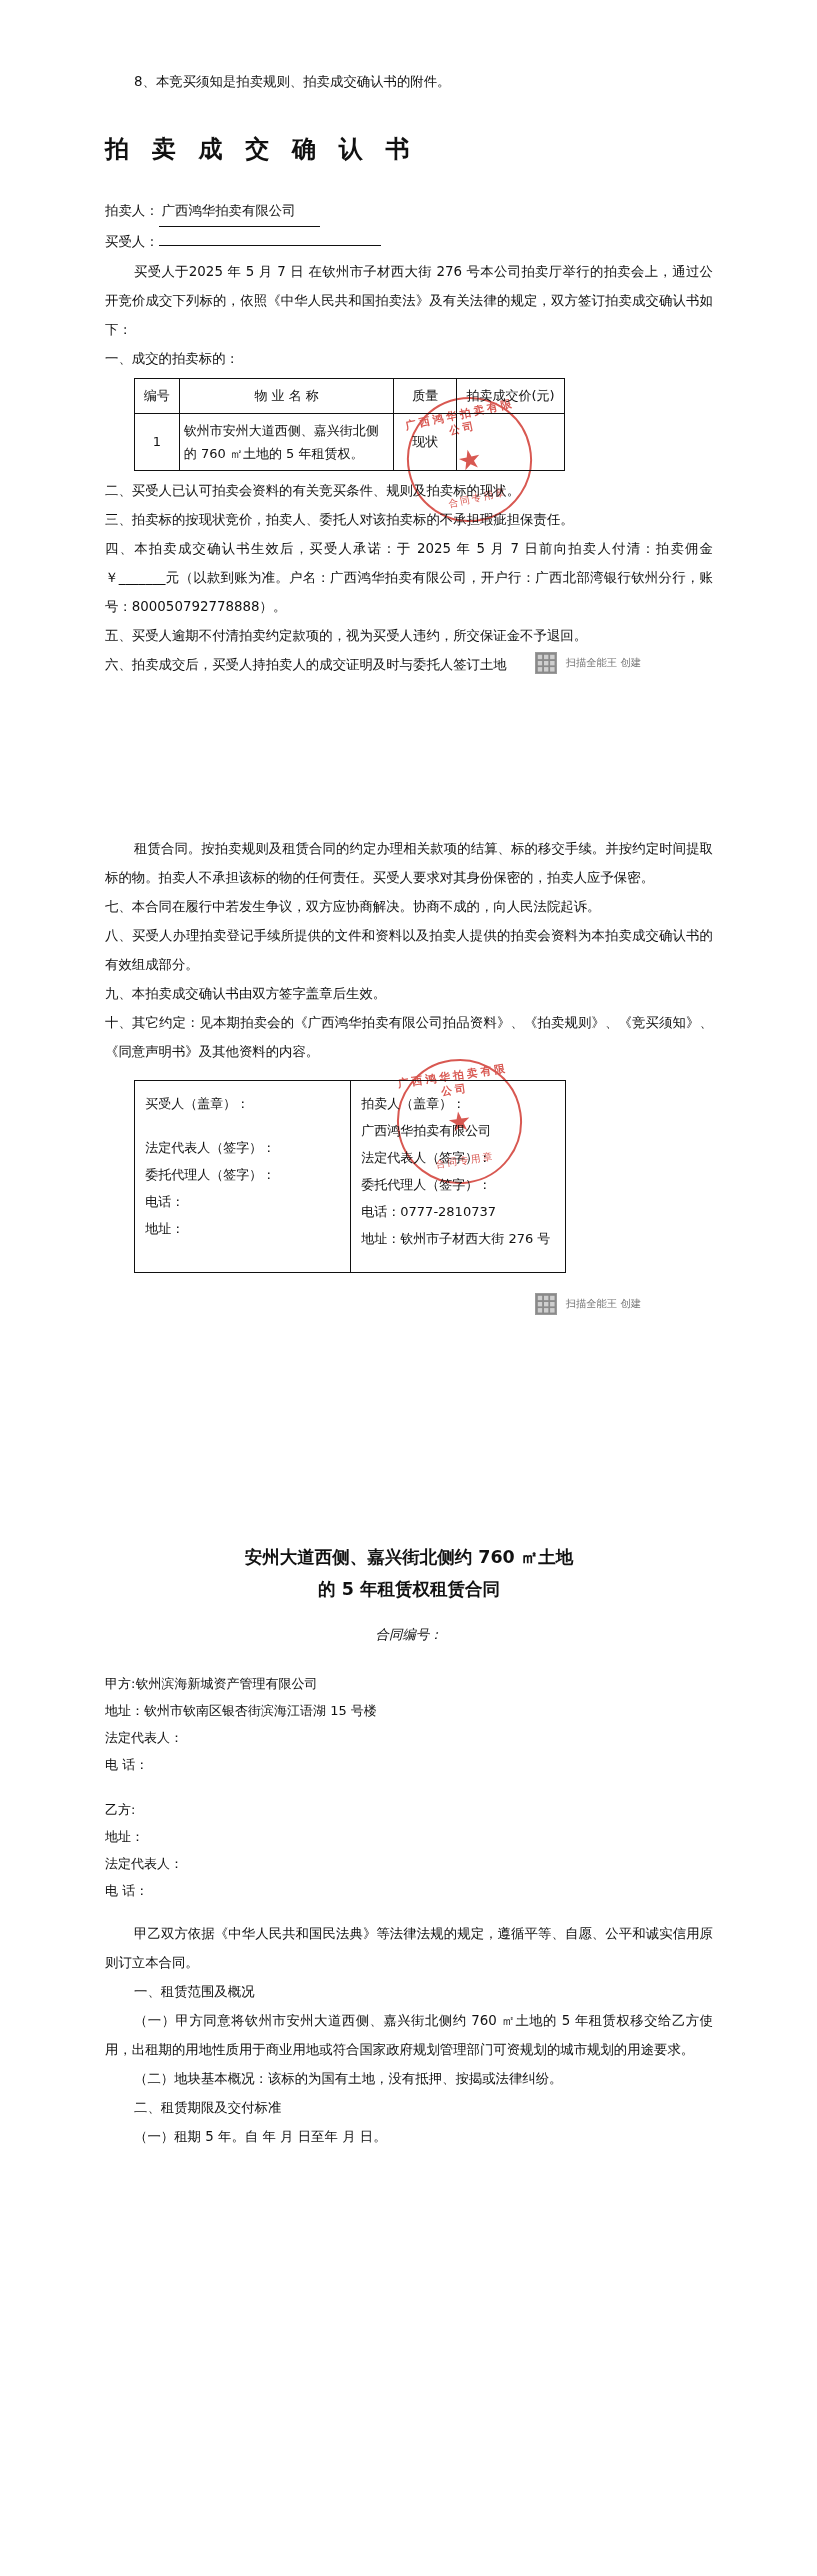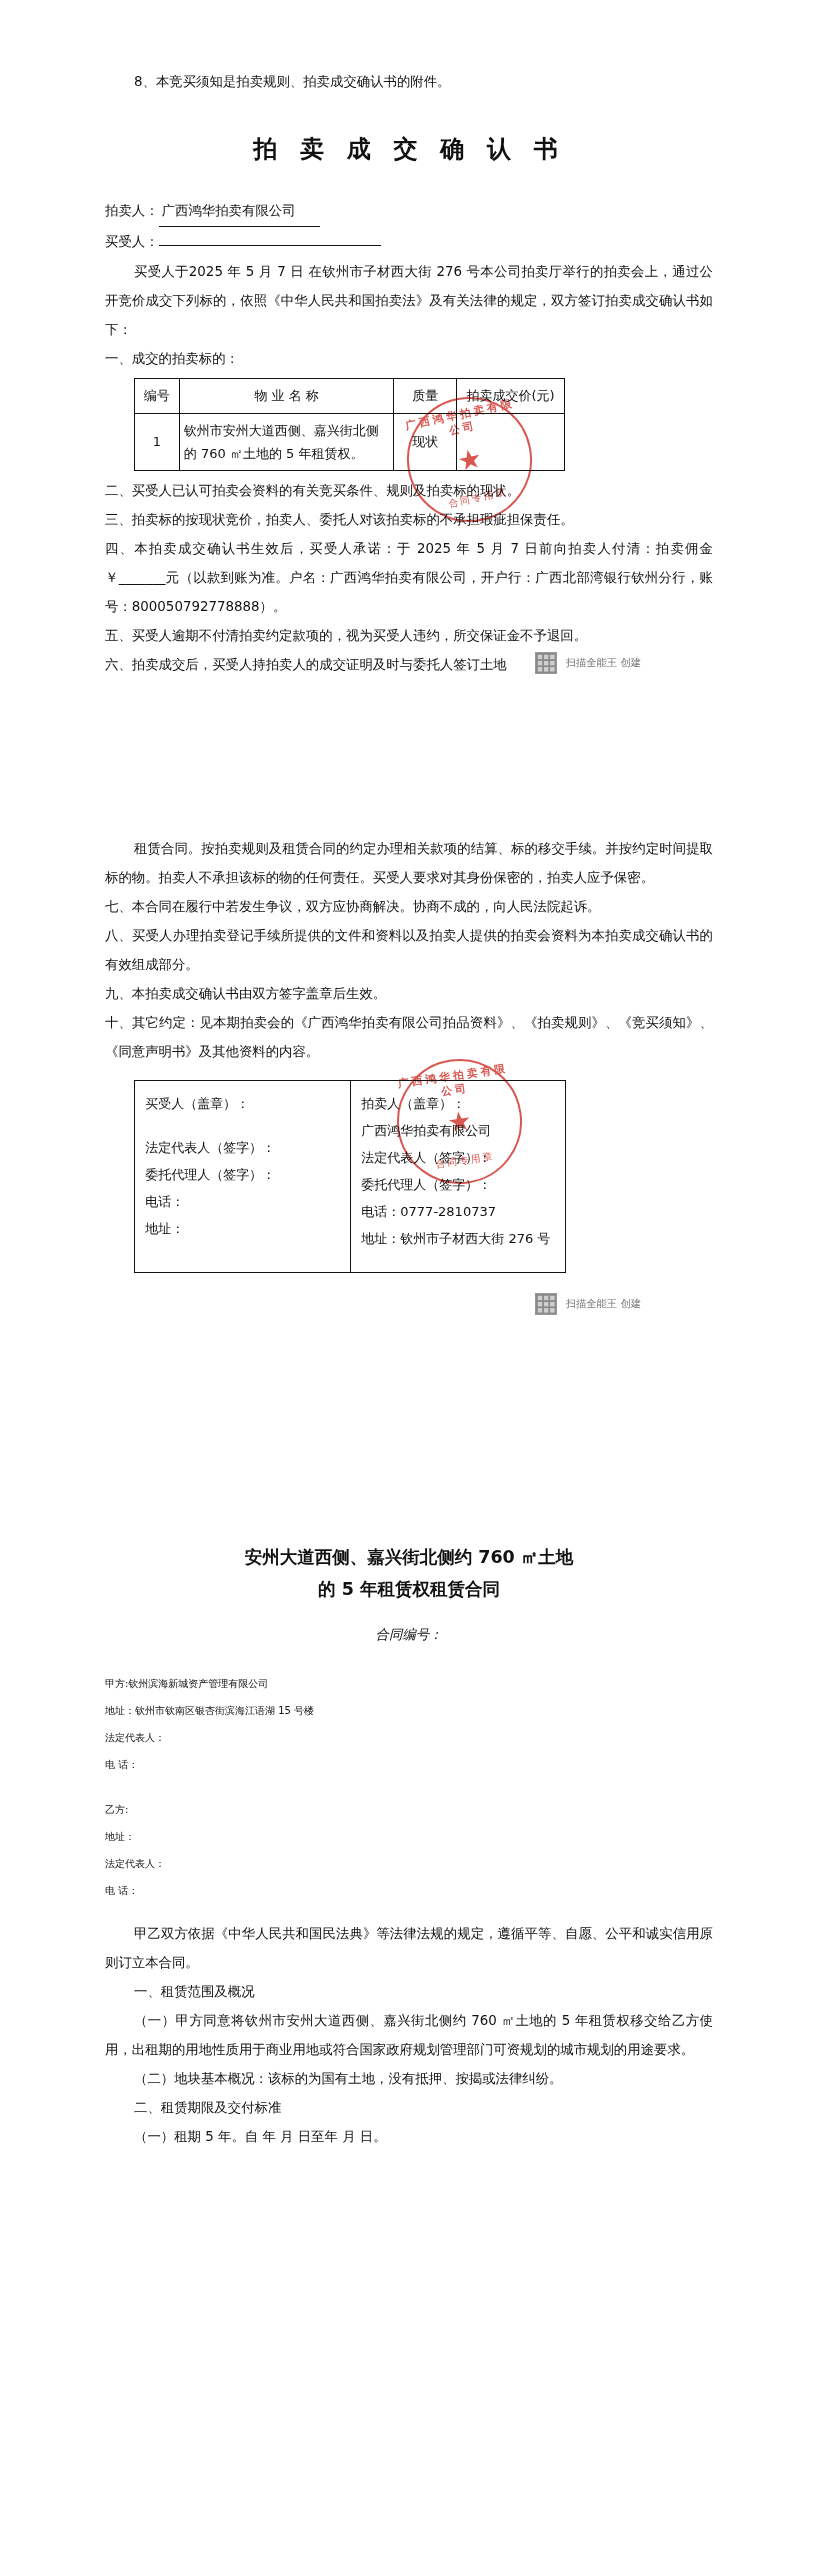--- a/index.html
+++ b/index.html
@@ -27,21 +27,21 @@
     padding-top: 67px;
   }
   .p {
     font-size: 13.4px;
     line-height: 29px;
     margin: 0 0 0 0;
     text-align: justify;
   }
   .indent { text-indent: 29px; }
   .title {
-    text-align: center;
+    text-align: left;
     font-size: 24px;
     font-weight: bold;
     letter-spacing: 7.2px;
     margin: 37px 0 31px 0;
   }
   .kv-row {
     font-size: 13.4px;
     line-height: 30px;
     display: flex;
     align-items: baseline;
@@ -117,21 +117,21 @@
     line-height: 32px;
     margin: 0;
   }
   .contract-no {
     text-align: center;
     font-size: 13.4px;
     margin: 20.6px 0 26px 0;
     font-style: italic;
   }
   .party {
-    font-size: 10px;
+    font-size: 13px;
     line-height: 27px;
   }
   .seal {
     position: absolute;
     border: 2.6px solid #d0342c;
     border-radius: 50%;
     color: #d0342c;
     opacity: .82;
     pointer-events: none;
   }

